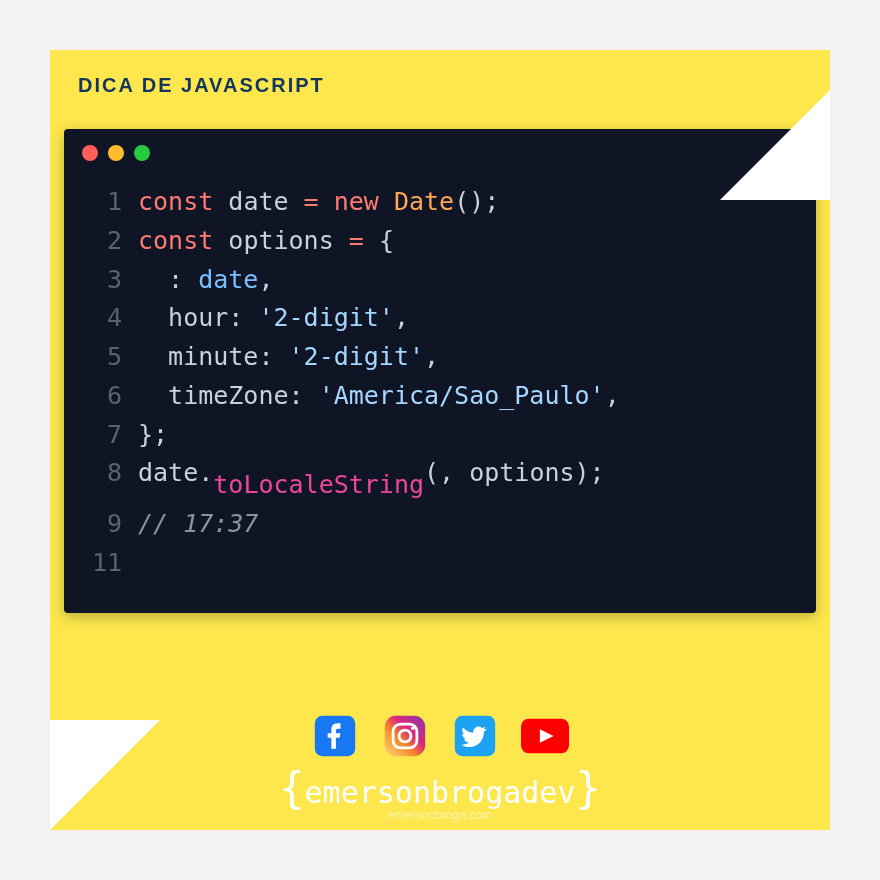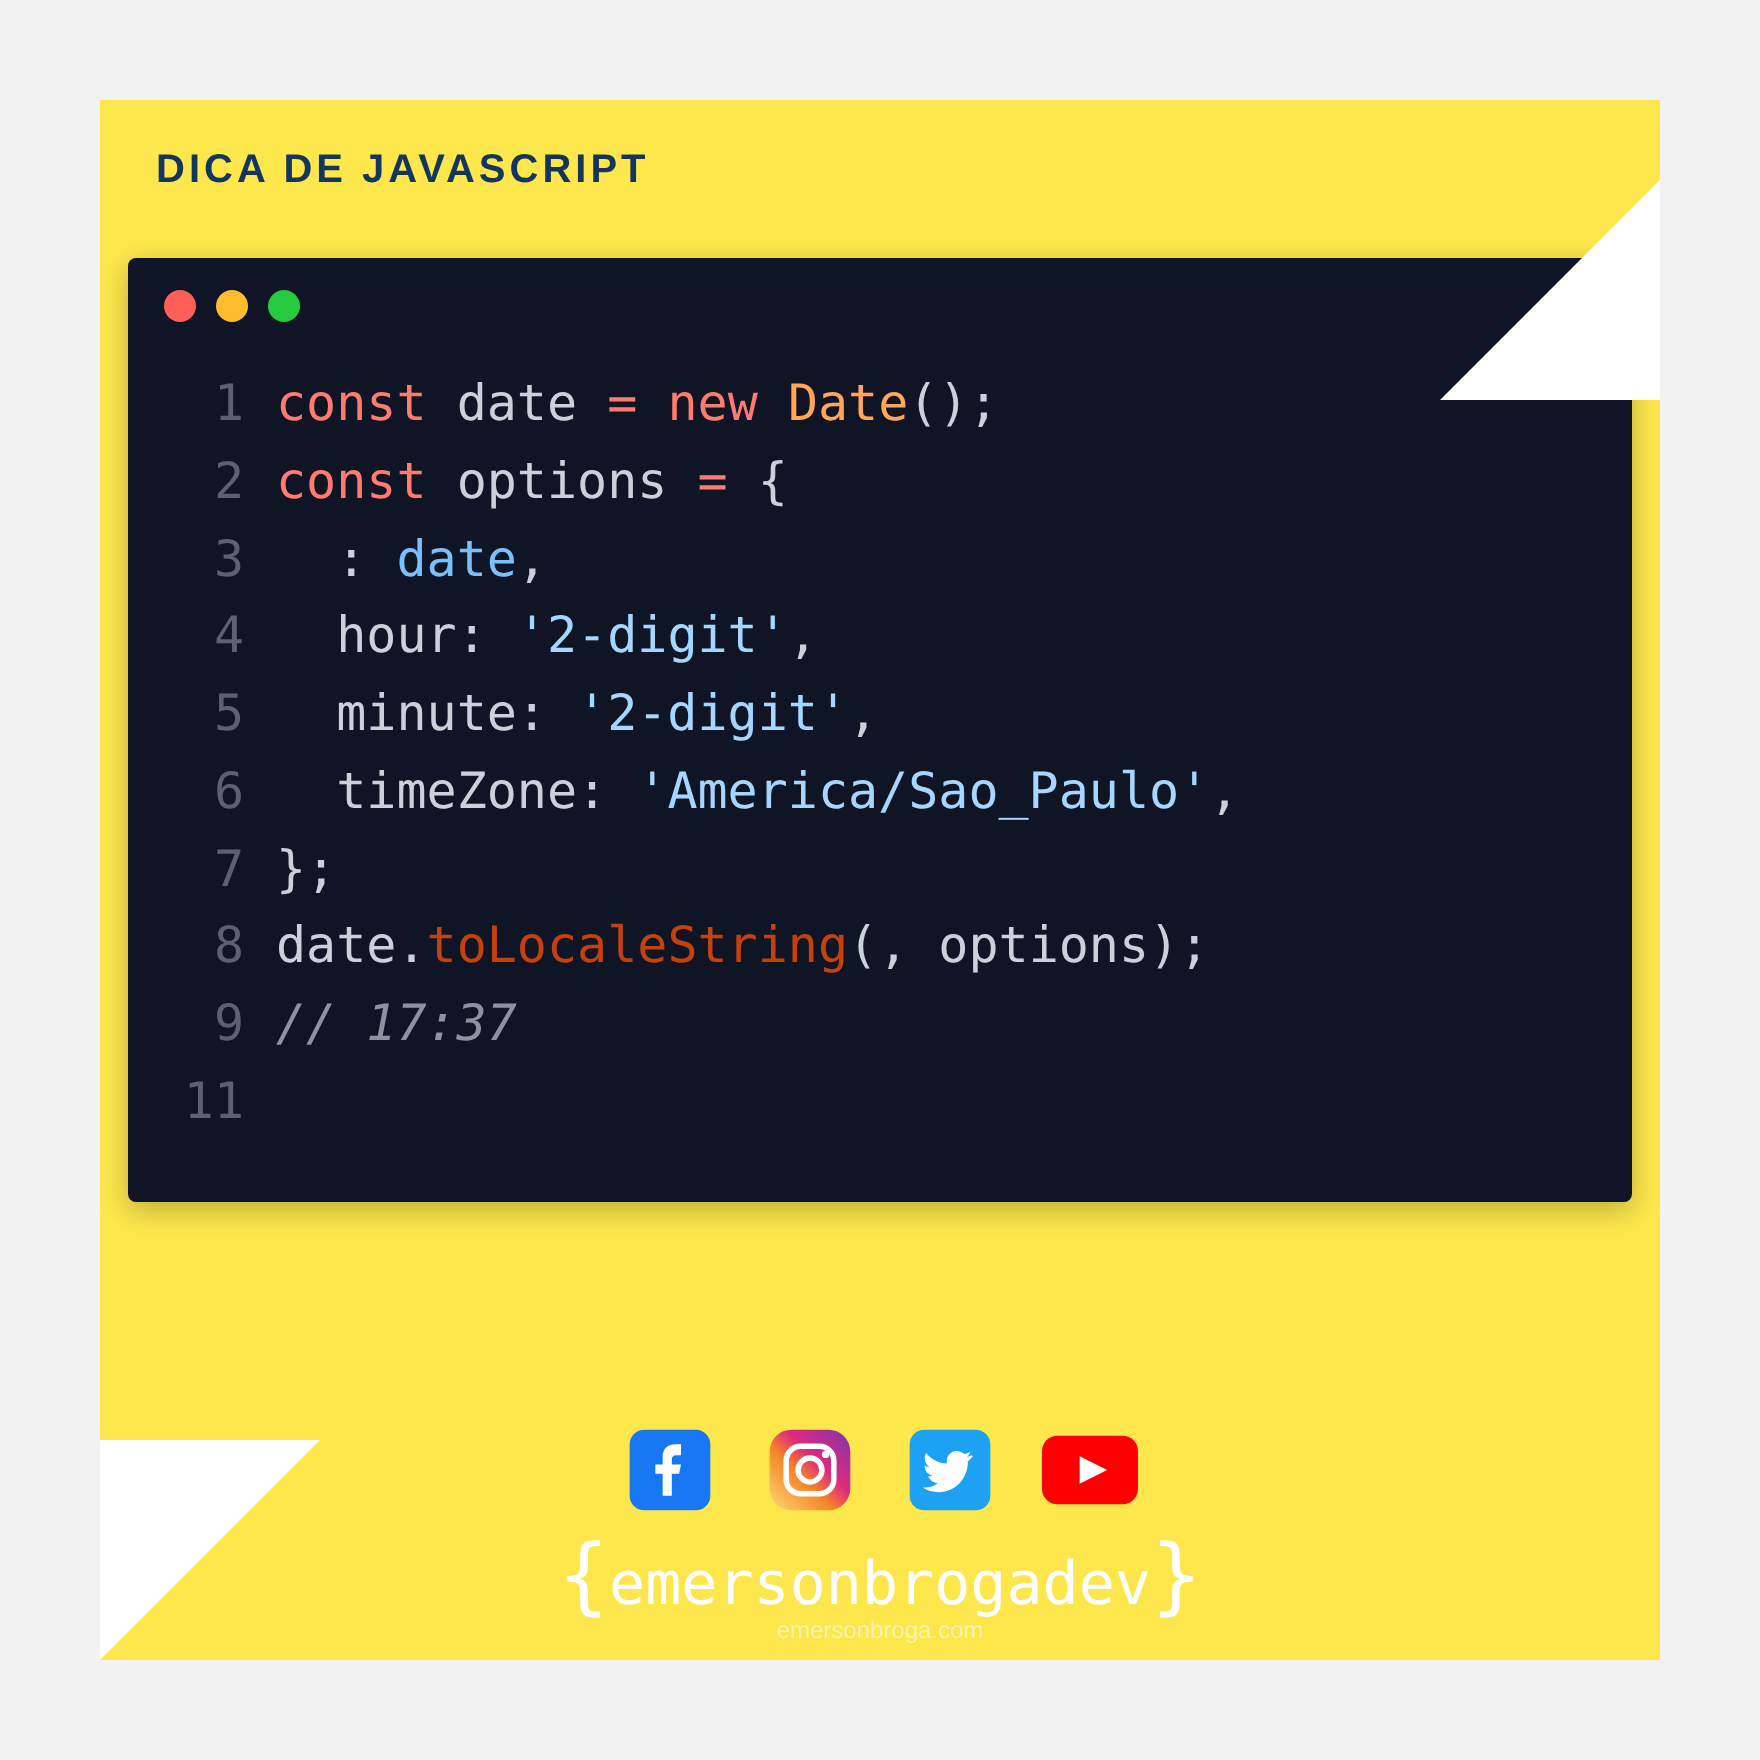--- a/index.html
+++ b/index.html
@@ -76,21 +76,21 @@
     color: #5a6270;
     margin-right: 16px;
     user-select: none;
   }
   .kw { color: #ff7b72; }
   .id { color: #c9d1d9; }
   .op { color: #ff7b72; }
   .cls { color: #ffa657; }
   .str { color: #a5d6ff; }
   .num, .boo { color: #79c0ff; }
-  .fn { color: #c2410c; }
+  .fn { color: #ec4899; margin-top: 12px; }
   .pn { color: #c9d1d9; }
   .cm { color: #8b949e; font-style: italic; }
   .footer {
     position: absolute;
     bottom: 0; left: 0; right: 0;
     display: flex;
     flex-direction: column;
     align-items: center;
     padding-bottom: 8px;
   }

